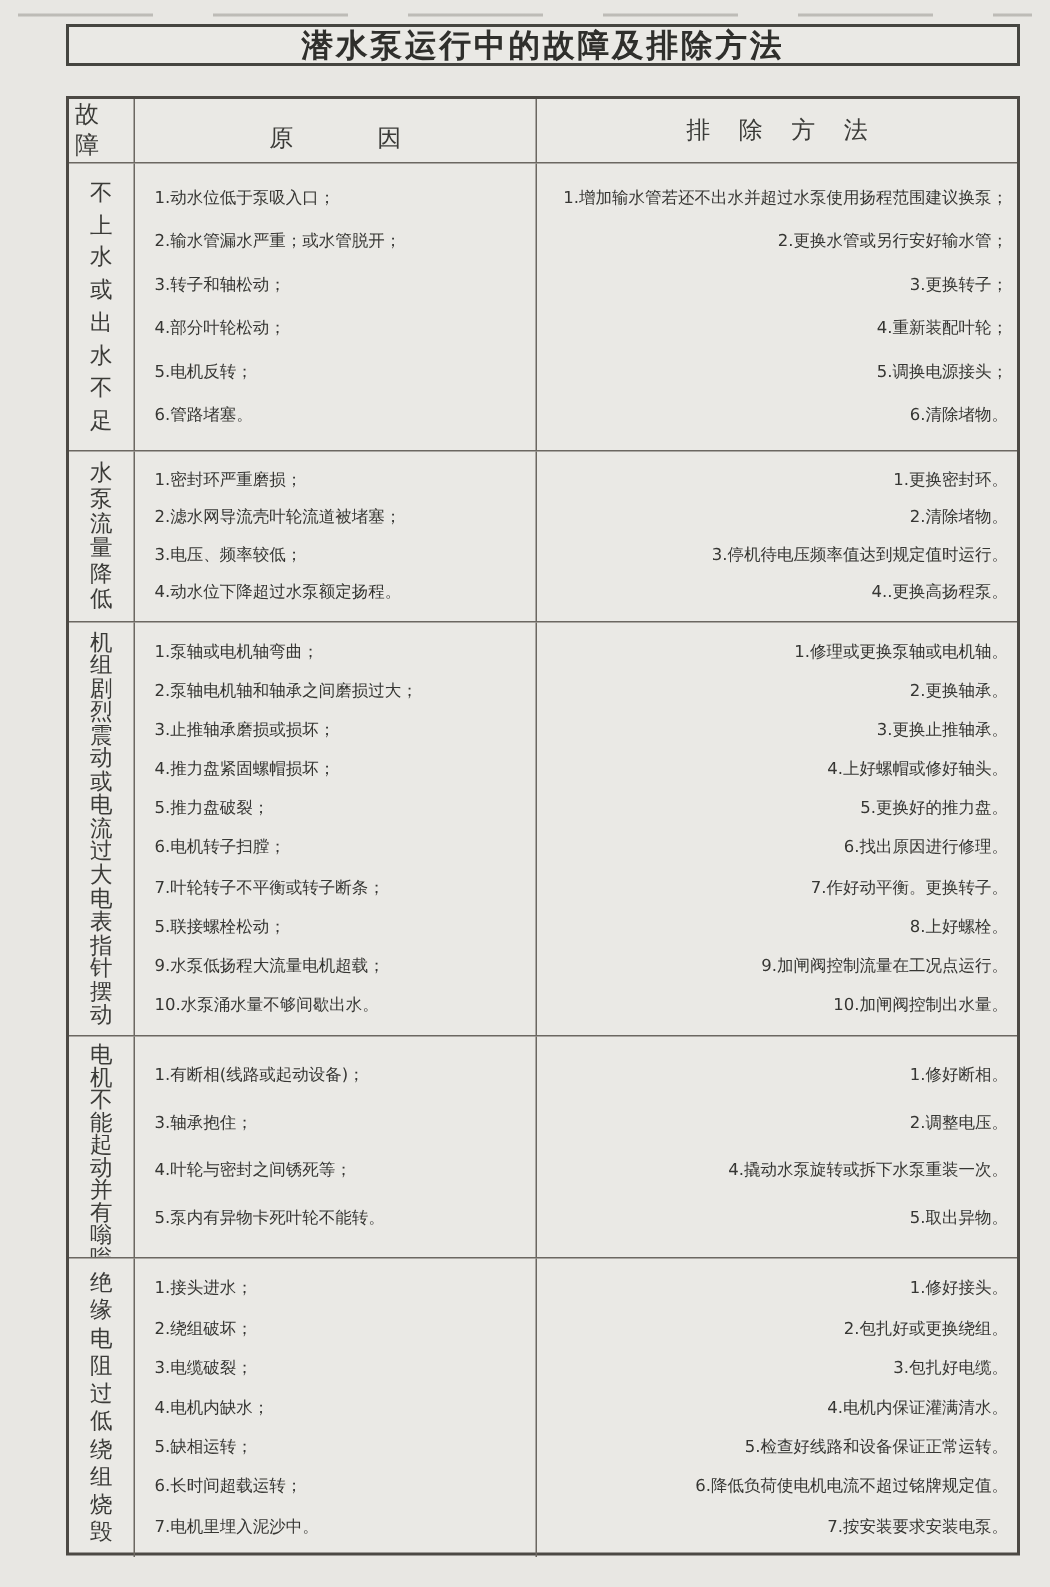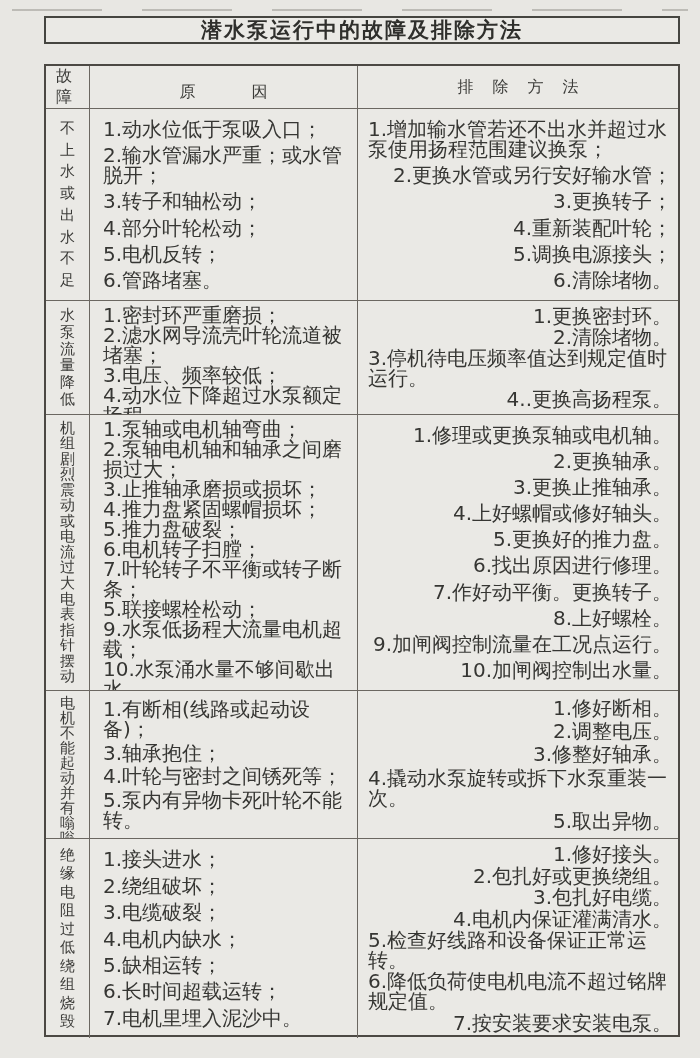--- a/index.html
+++ b/index.html
@@ -43,37 +43,37 @@
     border-bottom:1px solid var(--line-soft);
   }
   .row:last-child{border-bottom:none;}
   .header-row{height:44px;}
   .cell{border-right:1px solid var(--line-soft);overflow:hidden;}
   .cell:last-child{border-right:none;}
   .hcell{
     display:flex;align-items:center;justify-content:center;
     font-size:16px;color:#3b3b38;
   }
-  .hcell .sp1{letter-spacing:10px;padding-left:10px;}
+  .hcell .sp1{letter-spacing:10px;padding-left:4px;}
   .hcell .sp2{letter-spacing:56px;padding-left:56px;white-space:nowrap;margin-top:11px;}
   .hcell .sp3{letter-spacing:19px;padding-left:19px;white-space:nowrap;}
   
   #rows .row:nth-of-type(1){height:192px;}
   #rows .row:nth-of-type(2){height:114px;}
   #rows .row:nth-of-type(3){height:276px;}
   #rows .row:nth-of-type(4){height:148px;}
   #rows .row:nth-of-type(5){height:199px;}
   .fault-cell{
     display:flex;flex-direction:column;align-items:center;justify-content:space-evenly;
     padding:5px 0;font-size:15px;color:#3b3b38;line-height:1;
   }
   .text-cell{
     display:flex;flex-direction:column;justify-content:space-evenly;
     padding:4px 6px 4px 13px;
-    font-size:20px;color:#363633;
+    font-size:11px;color:#363633;
   }
   .remedy-cell{padding-left:10px;align-items:flex-end;}
   .item{line-height:20px;}
 </style>
 </head>
 <body>
 
 <div class="scan-artifact"></div>
 
 <div class="title-box">
@@ -203,21 +203,20 @@
         </div>
         <div class="cell text-cell cause-cell">
           <div class="item">1.有断相(线路或起动设备)；</div>
           <div class="item">3.轴承抱住；</div>
           <div class="item">4.叶轮与密封之间锈死等；</div>
           <div class="item">5.泵内有异物卡死叶轮不能转。</div>
         </div>
         <div class="cell text-cell remedy-cell">
           <div class="item">1.修好断相。</div>
           <div class="item">2.调整电压。</div>
-          <div class="item">3.修整好轴承。</div>
           <div class="item">4.撬动水泵旋转或拆下水泵重装一次。</div>
           <div class="item">5.取出异物。</div>
         </div>
       </div>
       <div class="row">
         <div class="cell fault-cell">
           <span>绝</span>
           <span>缘</span>
           <span>电</span>
           <span>阻</span>

